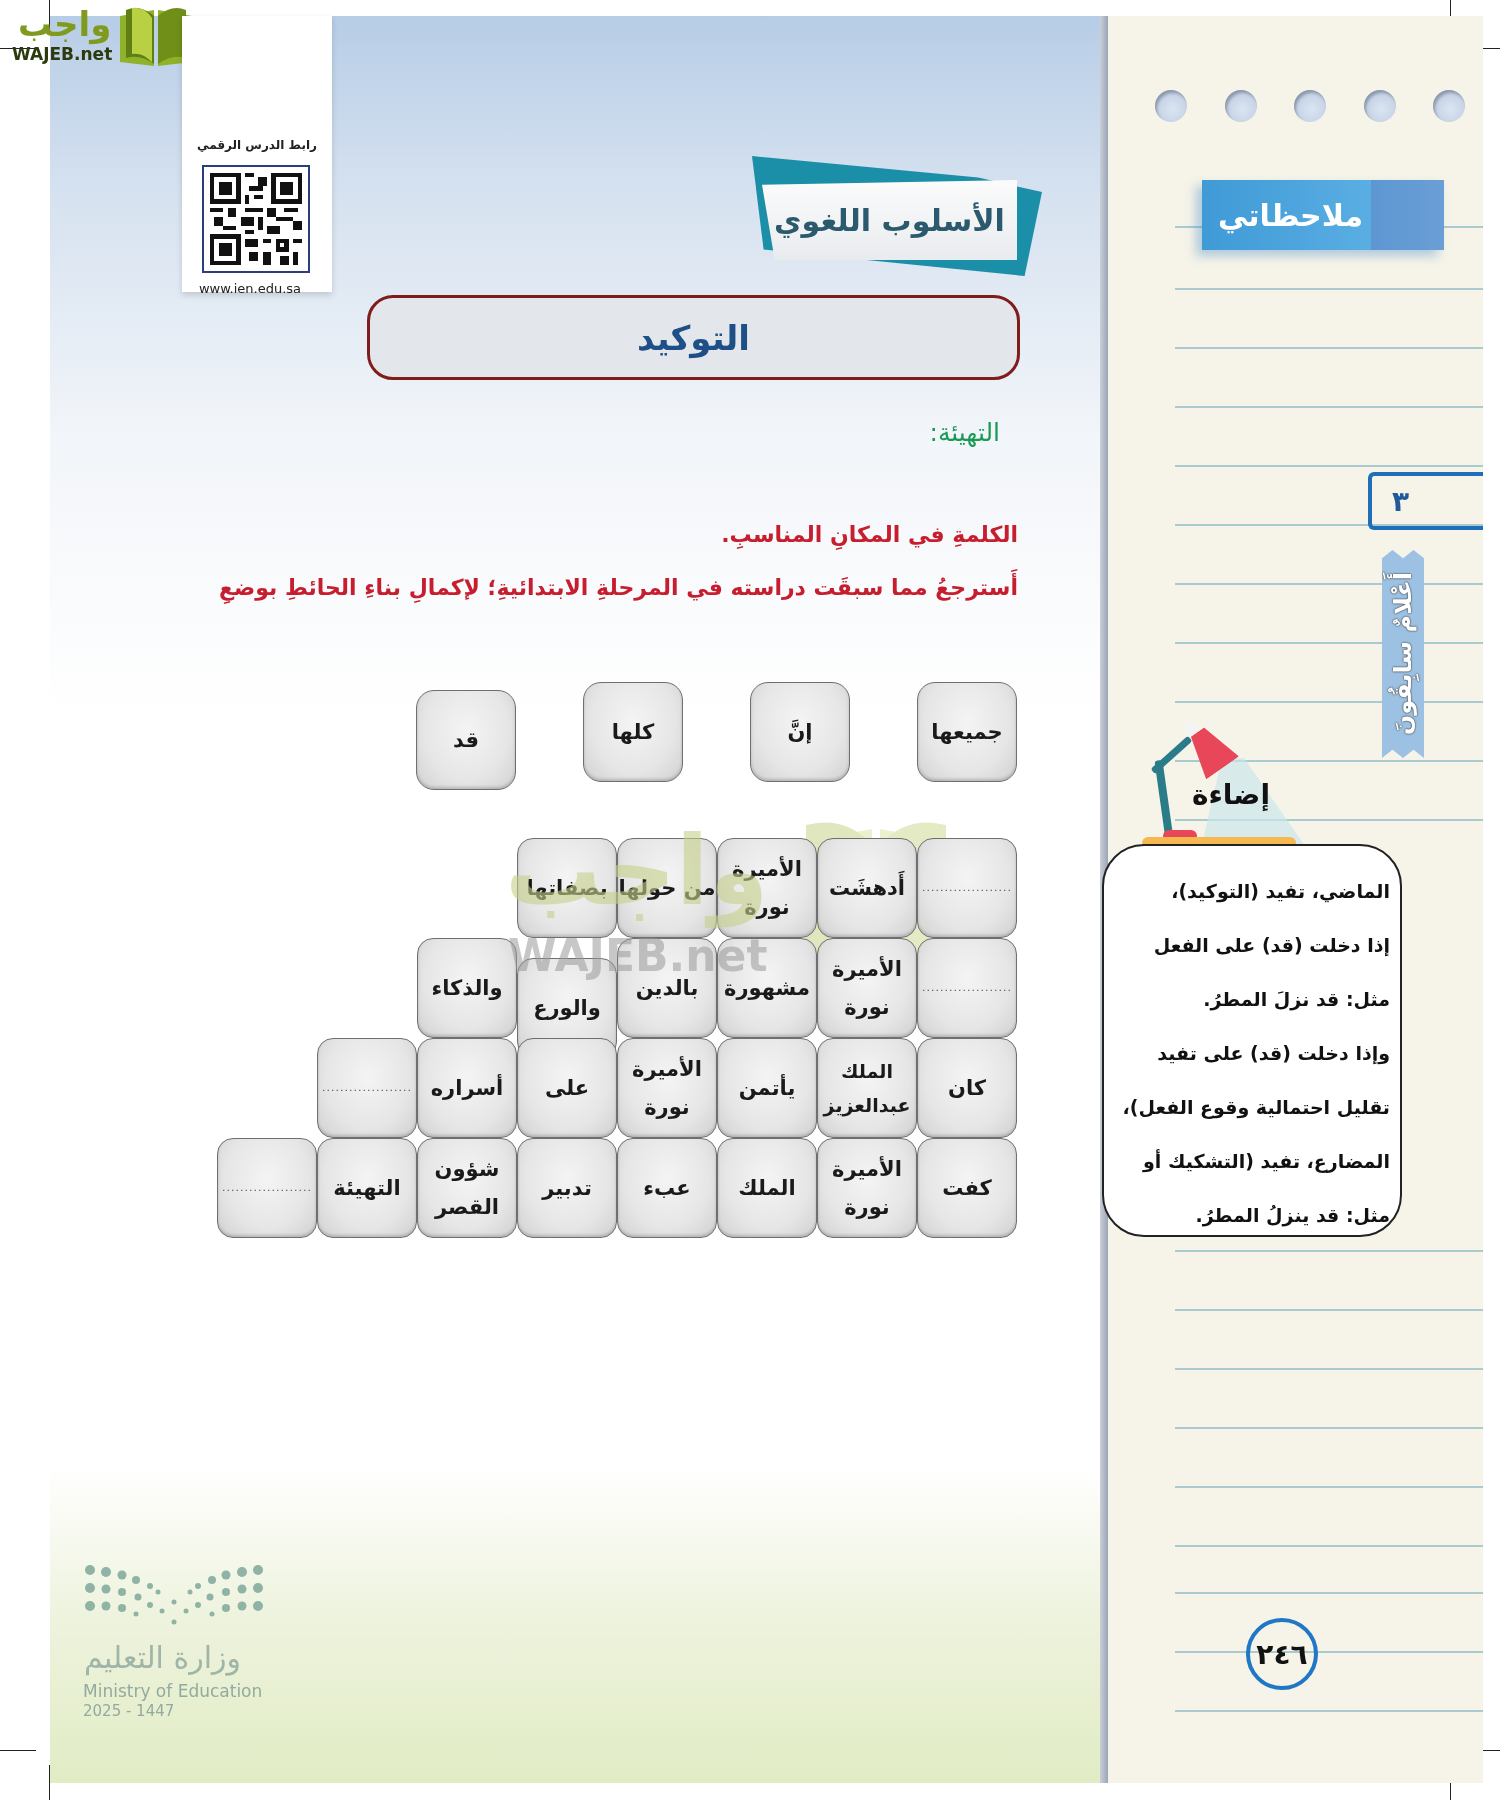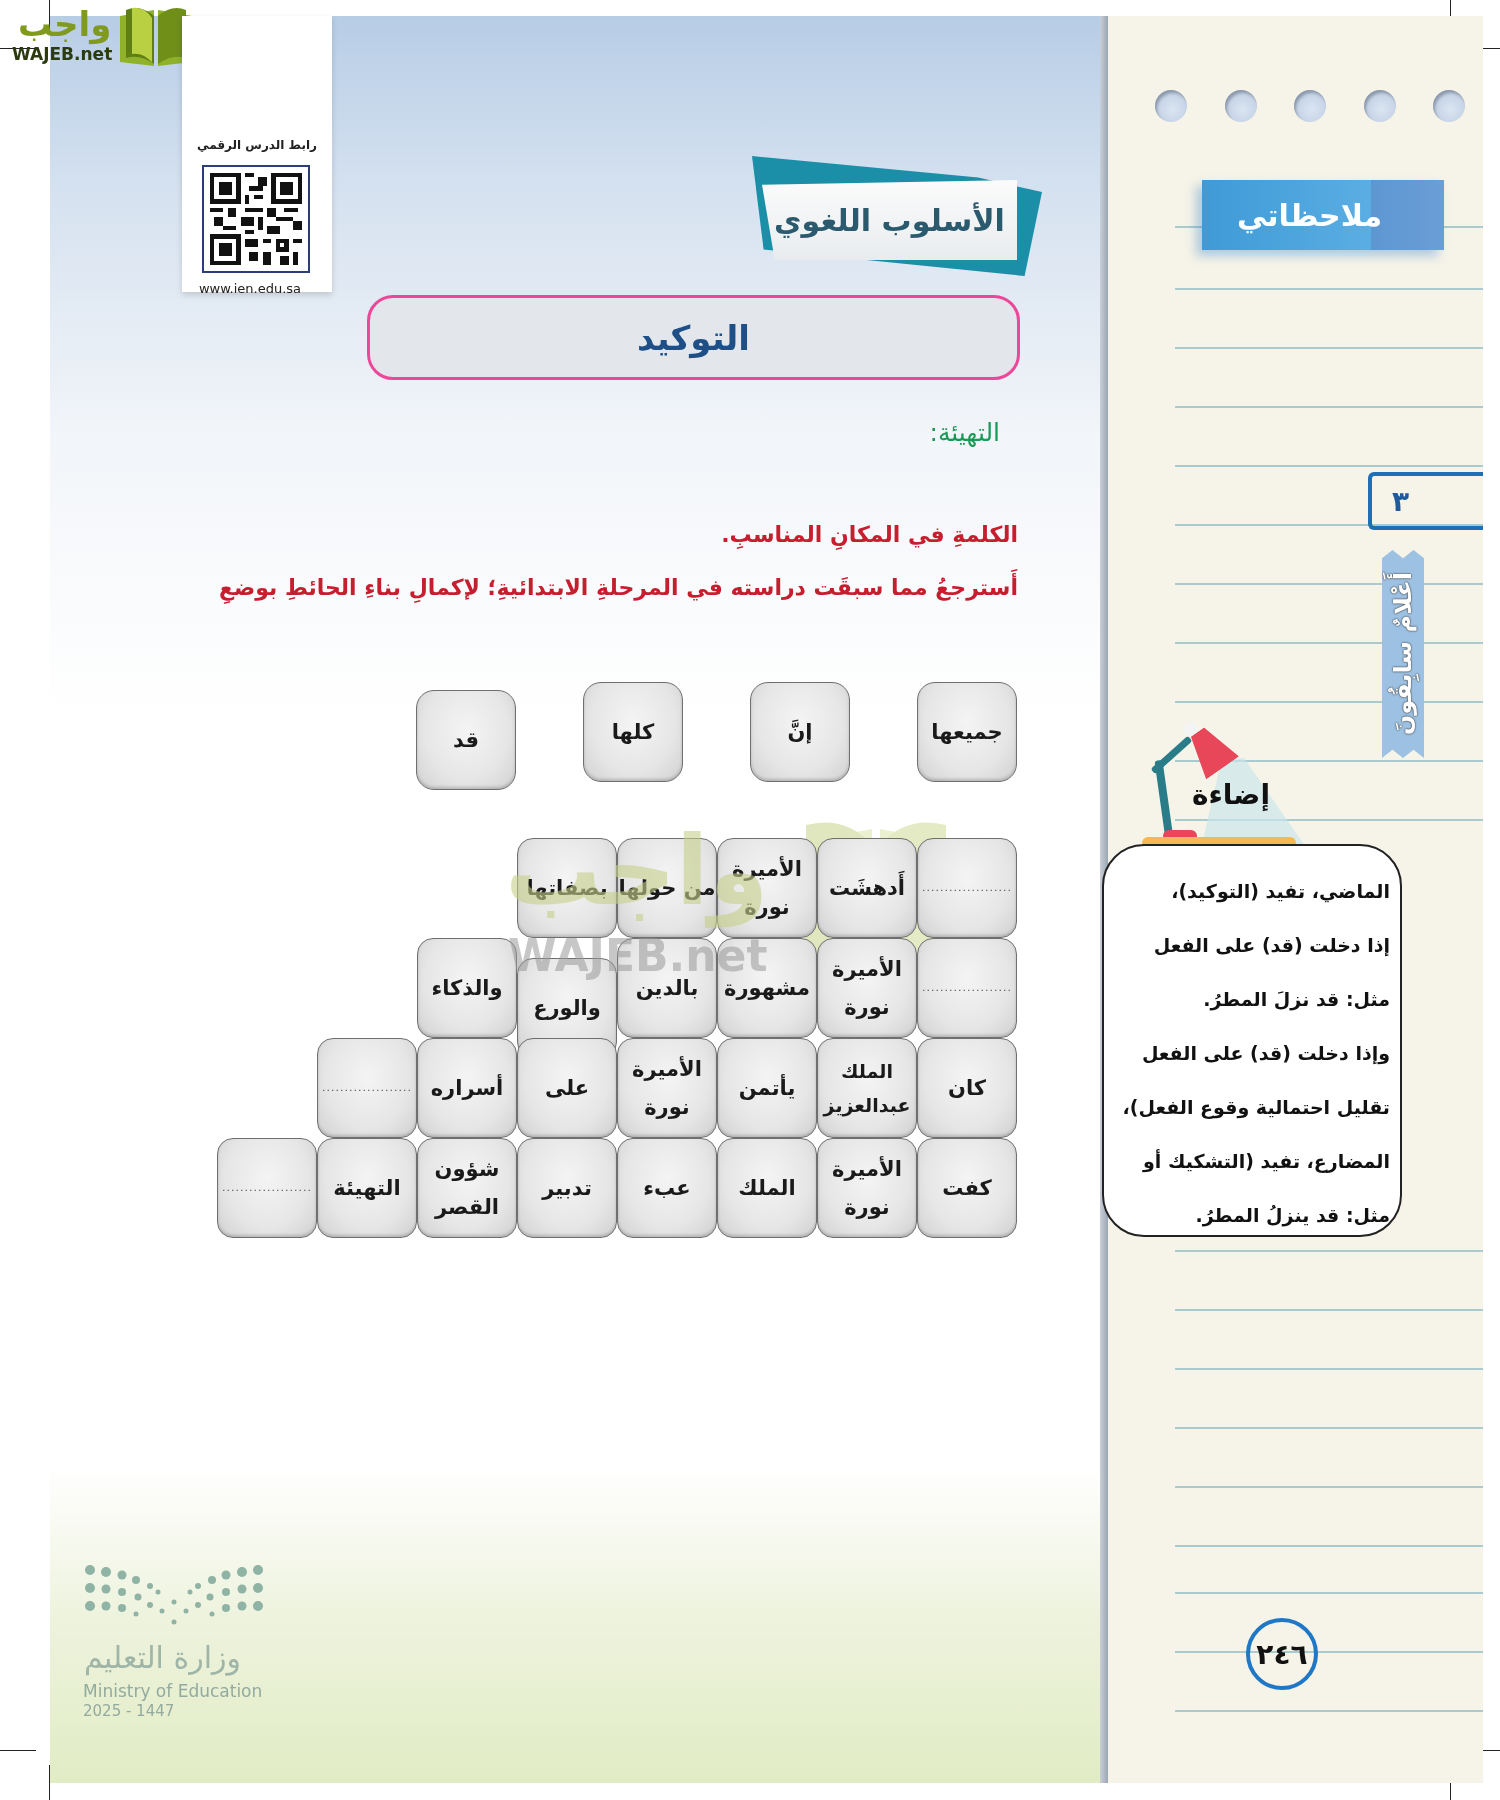--- a/index.html
+++ b/index.html
@@ -32,21 +32,21 @@
     background: radial-gradient(circle at 55% 60%, #dbe5f2 0%, #c5d3e6 60%, #a9b9cf 100%);
     box-shadow: inset 2px 3px 3px rgba(80,90,110,0.45);
   }
   .rule { position: absolute; left: 1175px; width: 308px; height: 2px; background: #a9cbd0; }
 
   .notes-tag {
     position: absolute; left: 1202px; top: 180px; width: 242px; height: 70px;
     background: linear-gradient(90deg, #3f9ad6 0%, #5aaee3 70%, #5d97d2 70%, #6a9ed6 100%);
     box-shadow: -6px 6px 10px rgba(40,120,200,0.35);
     display: flex; align-items: center; justify-content: flex-start;
-    padding-left: 35px; box-sizing: border-box;
+    padding-left: 16px; box-sizing: border-box;
   }
   .notes-tag span { color: #ffffff; font-weight: bold; font-size: 30px; direction: rtl; }
 
   .unit-box {
     position: absolute; left: 1368px; top: 472px; width: 115px; height: 58px;
     border: 4px solid #1e6fb8; border-right: none; border-radius: 6px 0 0 6px;
     box-sizing: border-box; display: flex; align-items: center; padding-left: 20px;
   }
   .unit-box span { color: #1e5a9c; font-size: 28px; font-weight: bold; }
 
@@ -116,21 +116,21 @@
     background: linear-gradient(180deg, #fbfbfb, #e9ecef);
     clip-path: polygon(0 6%, 100% 0, 100% 100%, 5% 100%);
     display: flex; align-items: center; justify-content: center;
     box-shadow: 0 4px 6px rgba(0,0,0,0.2);
   }
   .section-tag-front span { font-size: 30px; font-weight: bold; color: #2b5a6e; direction: rtl; }
 
   
   .title-box {
     position: absolute; left: 367px; top: 295px; width: 653px; height: 85px;
-    background: #e3e7ec; border: 3px solid #ec4899; border-radius: 26px;
+    background: #e3e7ec; border: 3px solid #7f1d1d; border-radius: 26px;
     box-sizing: border-box; display: flex; align-items: center; justify-content: center;
   }
   .title-box span { font-size: 34px; font-weight: bold; color: #1e4f86; direction: rtl; }
 
   .warmup { position: absolute; left: 900px; top: 418px; width: 100px; text-align: right; font-size: 25px; color: #1a9a56; direction: rtl; }
 
   .instructions {
     position: absolute; left: 186px; top: 508px; width: 832px;
     direction: rtl; text-align: right; color: #c61e2e; font-weight: bold;
     font-size: 22px; line-height: 53px;
@@ -386,21 +386,21 @@
 <div class="lamp-bulb"></div>
 <div class="lamp-shade"></div>
 <div class="lamp-base"></div>
 <div class="ideha-title">إضاءة</div>
 <div class="lamp-shelf"></div>
 
 <div class="info-box">
   <div class="info-line">الماضي، تفيد (التوكيد)،</div>
   <div class="info-line">إذا دخلت (قد) على الفعل</div>
   <div class="info-line">مثل: قد نزلَ المطرُ.</div>
-  <div class="info-line">وإذا دخلت (قد) على الفعل</div>
+  <div class="info-line">وإذا دخلت (قد) على تفيد</div>
   <div class="info-line">تقليل احتمالية وقوع الفعل)،</div>
   <div class="info-line">المضارع، تفيد (التشكيك أو</div>
   <div class="info-line">مثل: قد ينزلُ المطرُ.</div>
 </div>
 
 <div class="page-num">
   <span>٢٤٦</span>
 </div>
 
 </body></html>

